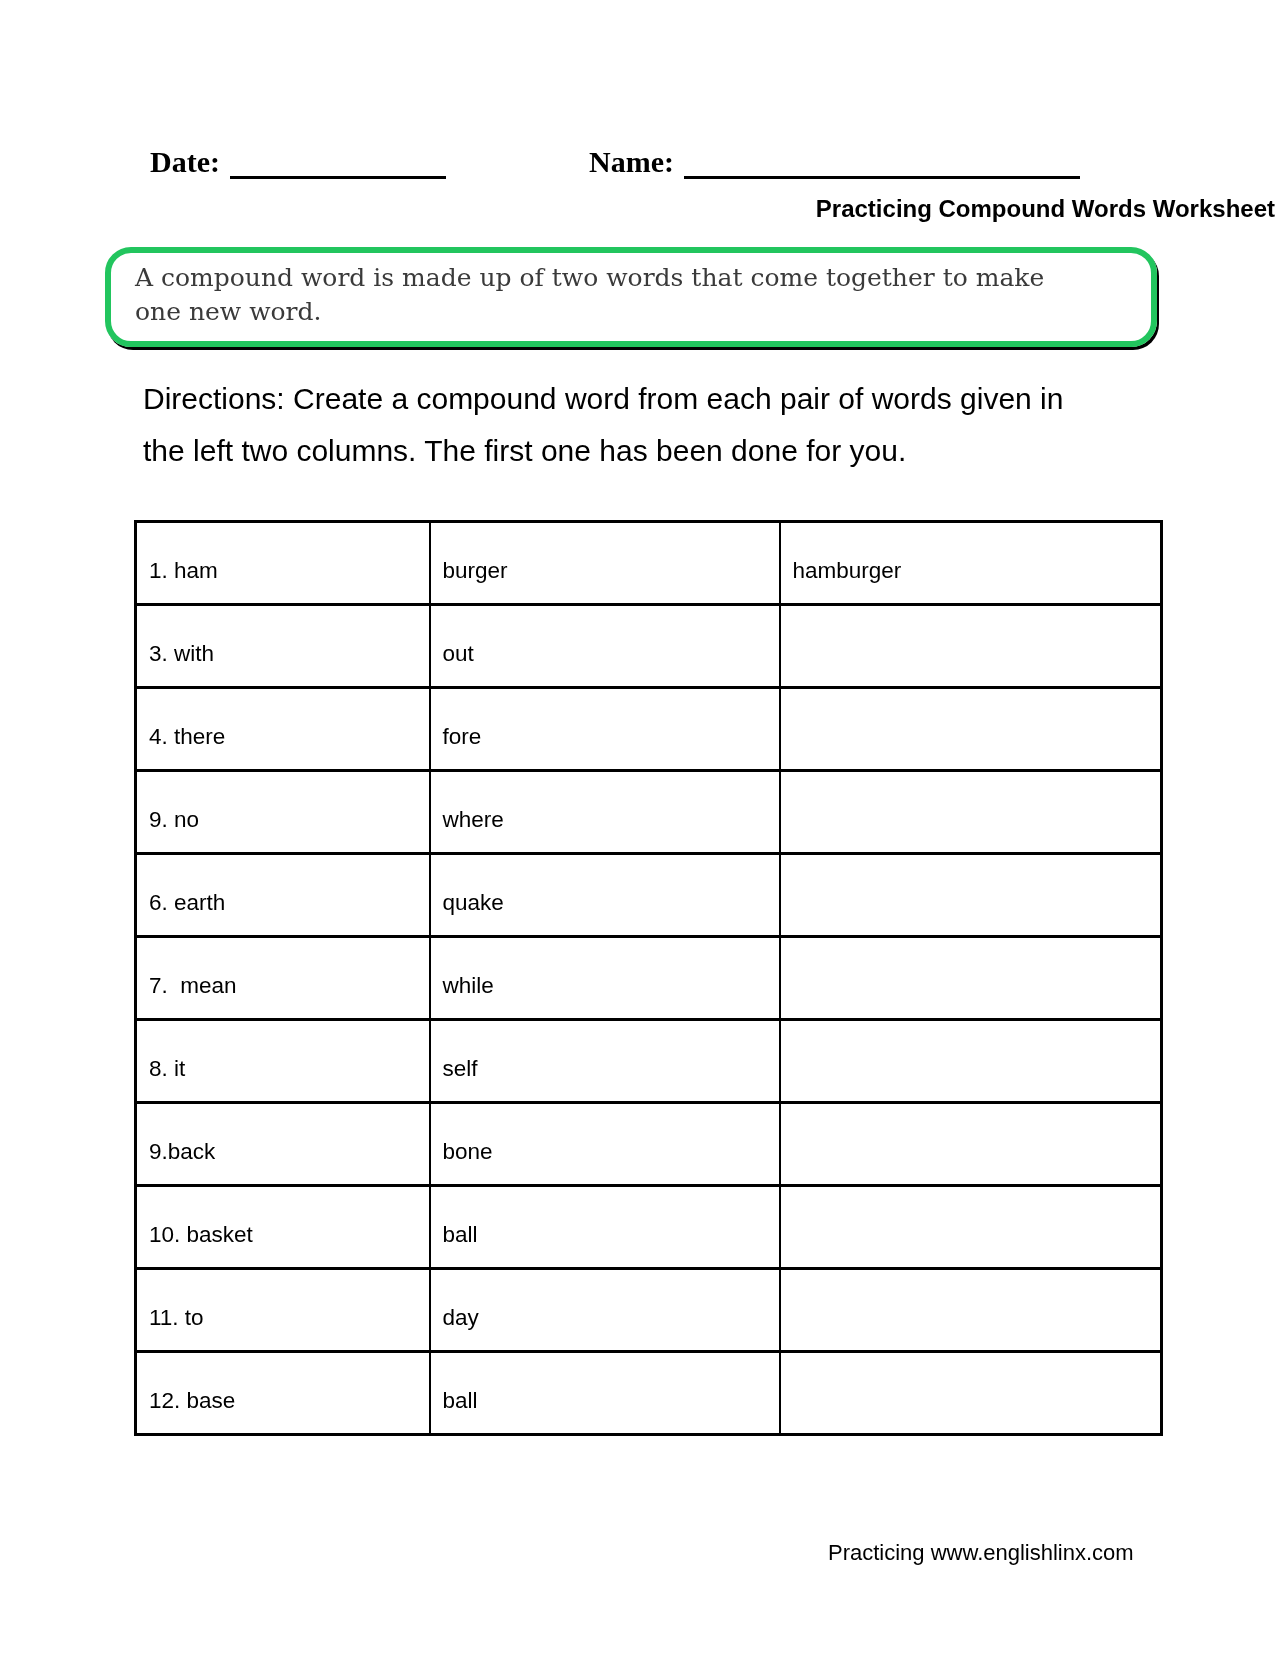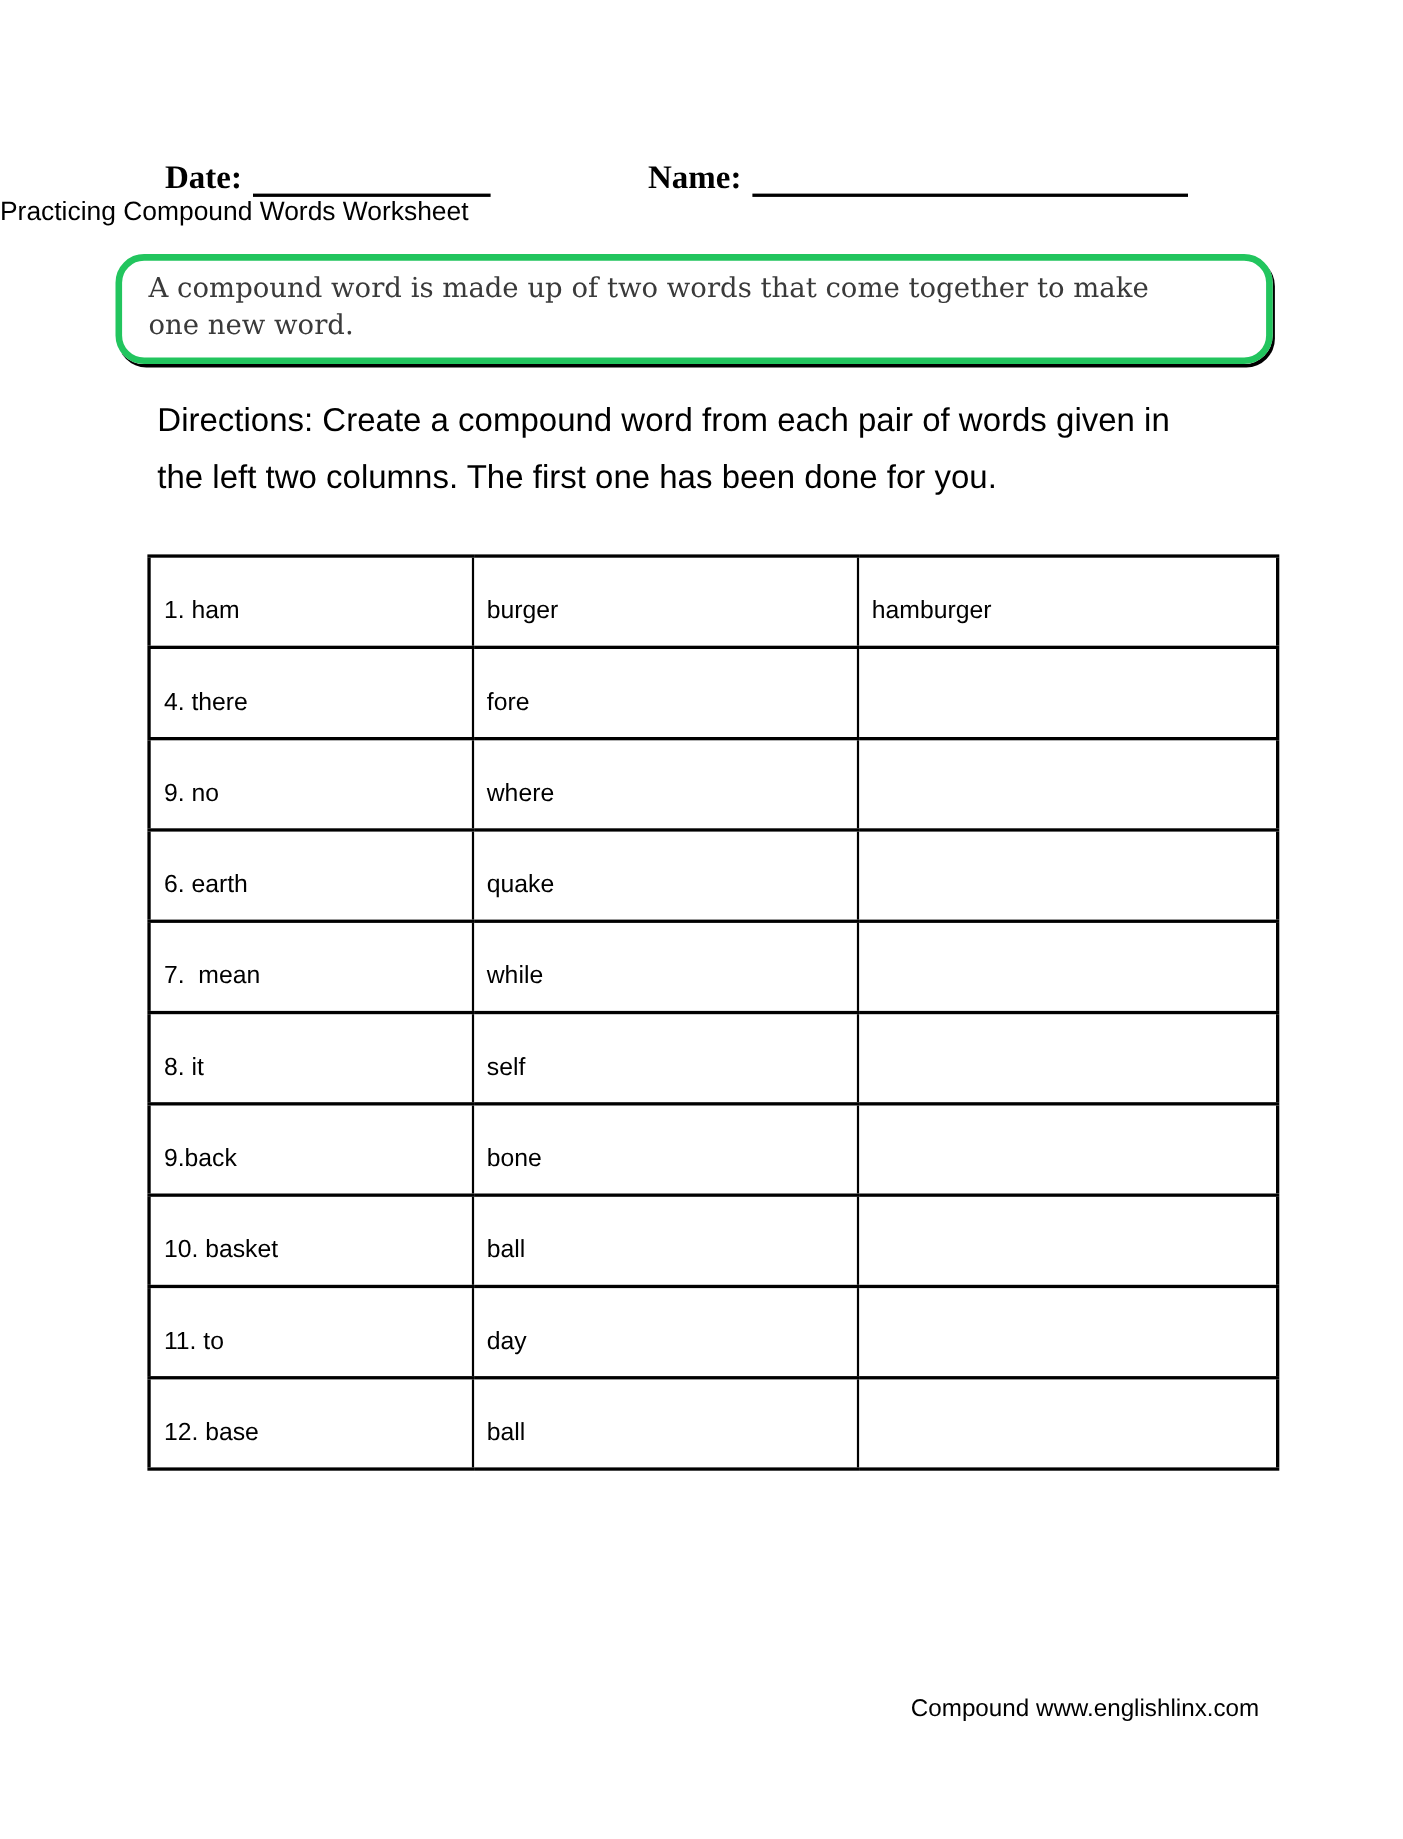--- a/index.html
+++ b/index.html
@@ -28,23 +28,24 @@
   .blank-line {
     border-bottom: 3px solid #000;
     height: 36px;
     margin-left: 10px;
   }
   .name-line { width: 396px; }
   .date-line { width: 216px; }
 
   
   .worksheet-title {
-    text-align: left;
+    margin-top: 16px;
+    text-align: right;
     font-size: 24px;
-    font-weight: normal;
+    font-weight: bold;
   }
 
   
   .definition-box {
     box-sizing: border-box;
     margin: 24px 0 0 105px;
     width: 1052px;
     border: 6px solid #22c55e;
     border-radius: 26px;
     box-shadow: 2px 3px 0 #000;
@@ -124,20 +125,25 @@
       <col style="width:350px">
       <col style="width:382px">
     </colgroup>
     <tbody>
       <tr>
         <td>1. ham</td>
         <td>burger</td>
         <td>hamburger</td>
       </tr>
       <tr>
+        <td>3. with</td>
+        <td>out</td>
+        <td></td>
+      </tr>
+      <tr>
         <td>4. there</td>
         <td>fore</td>
         <td></td>
       </tr>
       <tr>
         <td>9. no</td>
         <td>where</td>
         <td></td>
       </tr>
       <tr>
@@ -171,15 +177,15 @@
         <td></td>
       </tr>
       <tr>
         <td>12. base</td>
         <td>ball</td>
         <td></td>
       </tr>
     </tbody>
   </table>
 
-  <div class="copyright">Compound www.englishlinx.com</div>
+  <div class="copyright">Practicing www.englishlinx.com</div>
 
 </div>
 
 </body></html>

